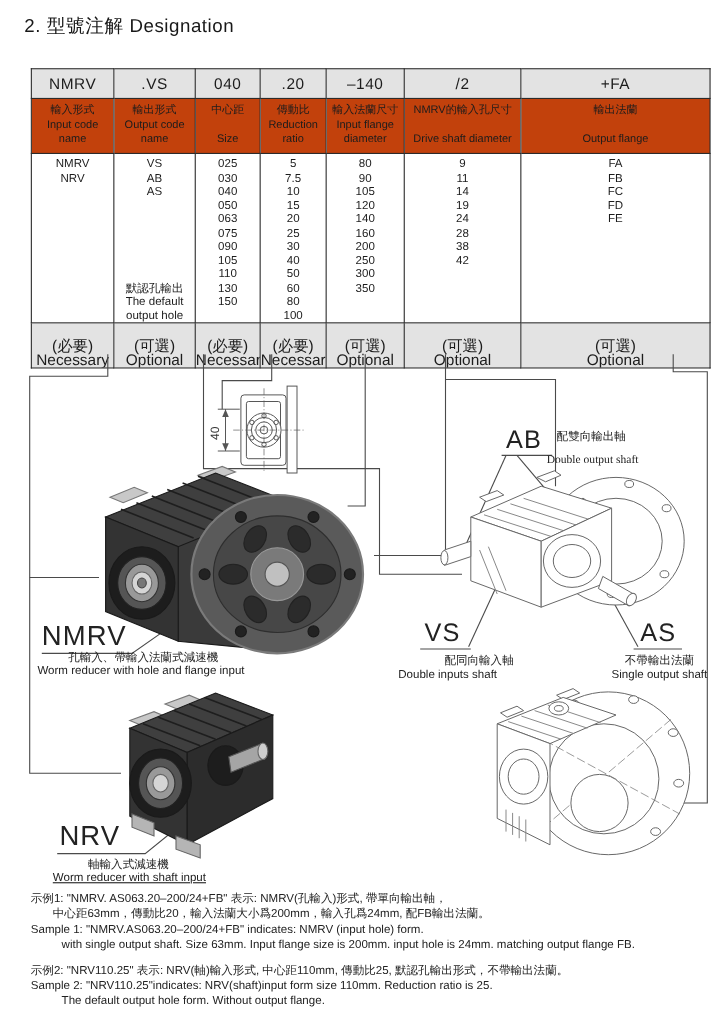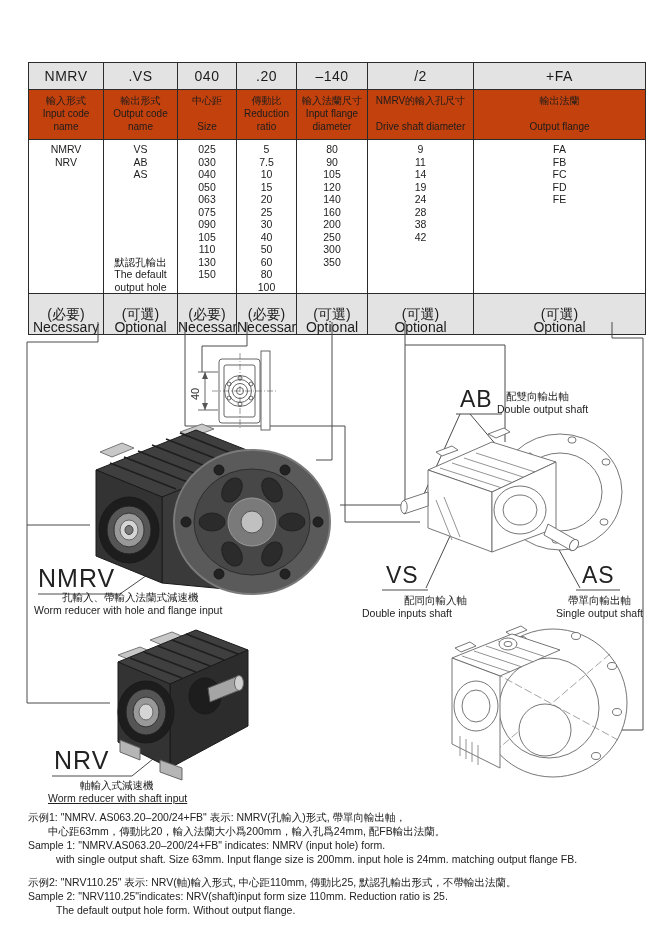--- a/index.html
+++ b/index.html
@@ -24,20 +24,21 @@
   #samples { position:absolute; left:28px; top:810px; font-size:10.5px; line-height:14px; color:#222; z-index:3; }
   #samples .blk { margin-bottom:9px; }
   .ind1 { padding-left:20px; }
   .ind2 { padding-left:28px; }
 </style>
 </head>
 <body>
 
 <div id="page">
 
+  <div id="title">2. 型號注解 Designation</div>
 
   <table class="desig">
     <colgroup>
       <col style="width:75px">
         <col style="width:74px">
         <col style="width:59px">
       <col style="width:60px">
         <col style="width:71px">
         <col style="width:106px">
         <col style="width:172px">
@@ -325,28 +326,28 @@
   <div class="big-label" style="left:38px; top:564px;">NMRV</div>
   <div class="cap-zh" style="left:62px; top:591px;">孔輸入、帶輸入法蘭式減速機</div>
   <div class="cap-en" style="left:34px; top:604px;">Worm reducer with hole and flange input</div>
 
   <div class="big-label" style="left:54px; top:746px;">NRV</div>
   <div class="cap-zh" style="left:80px; top:779px;">軸輸入式減速機</div>
   <div class="cap-en" style="left:48px; top:792px;text-decoration:underline;">Worm reducer with shaft input</div>
 
   <div class="big-label" style="left:460px; top:386px; font-size:23px;">AB</div>
   <div class="cap-zh" style="left:506px; top:390px;text-align:right;">配雙向輸出軸</div>
-  <div class="cap-en" style="left:497px; top:403px;">Double output shaft</div>
+  <div class="cap-en" style="left:497px; top:413px;font-family:Liberation Serif, serif;">Double output shaft</div>
 
   <div class="big-label" style="left:386px; top:562px; font-size:23px;">VS</div>
   <div class="cap-zh" style="left:368px; top:594px;padding-left:36px;">配同向輸入軸</div>
   <div class="cap-en" style="left:362px; top:607px;">Double inputs shaft</div>
 
   <div class="big-label" style="left:582px; top:562px; font-size:23px;">AS</div>
-  <div class="cap-zh" style="left:568px; top:594px;">帶單向輸出軸</div>
+  <div class="cap-zh" style="left:568px; top:594px;">不帶輸出法蘭</div>
   <div class="cap-en" style="left:556px; top:607px;">Single output shaft</div>
 
   <div id="samples">
     <div class="blk">
       <div>示例1: "NMRV. AS063.20–200/24+FB" 表示: NMRV(孔輸入)形式, 帶單向輸出軸，</div>
       <div class="ind1">中心距63mm，傳動比20，輸入法蘭大小爲200mm，輸入孔爲24mm, 配FB輸出法蘭。</div>
       <div>Sample 1: "NMRV.AS063.20–200/24+FB" indicates: NMRV (input hole) form.</div>
       <div class="ind2">with single output shaft. Size 63mm. Input flange size is 200mm. input hole is 24mm. matching output flange FB.</div>
     </div>
     <div class="blk">

